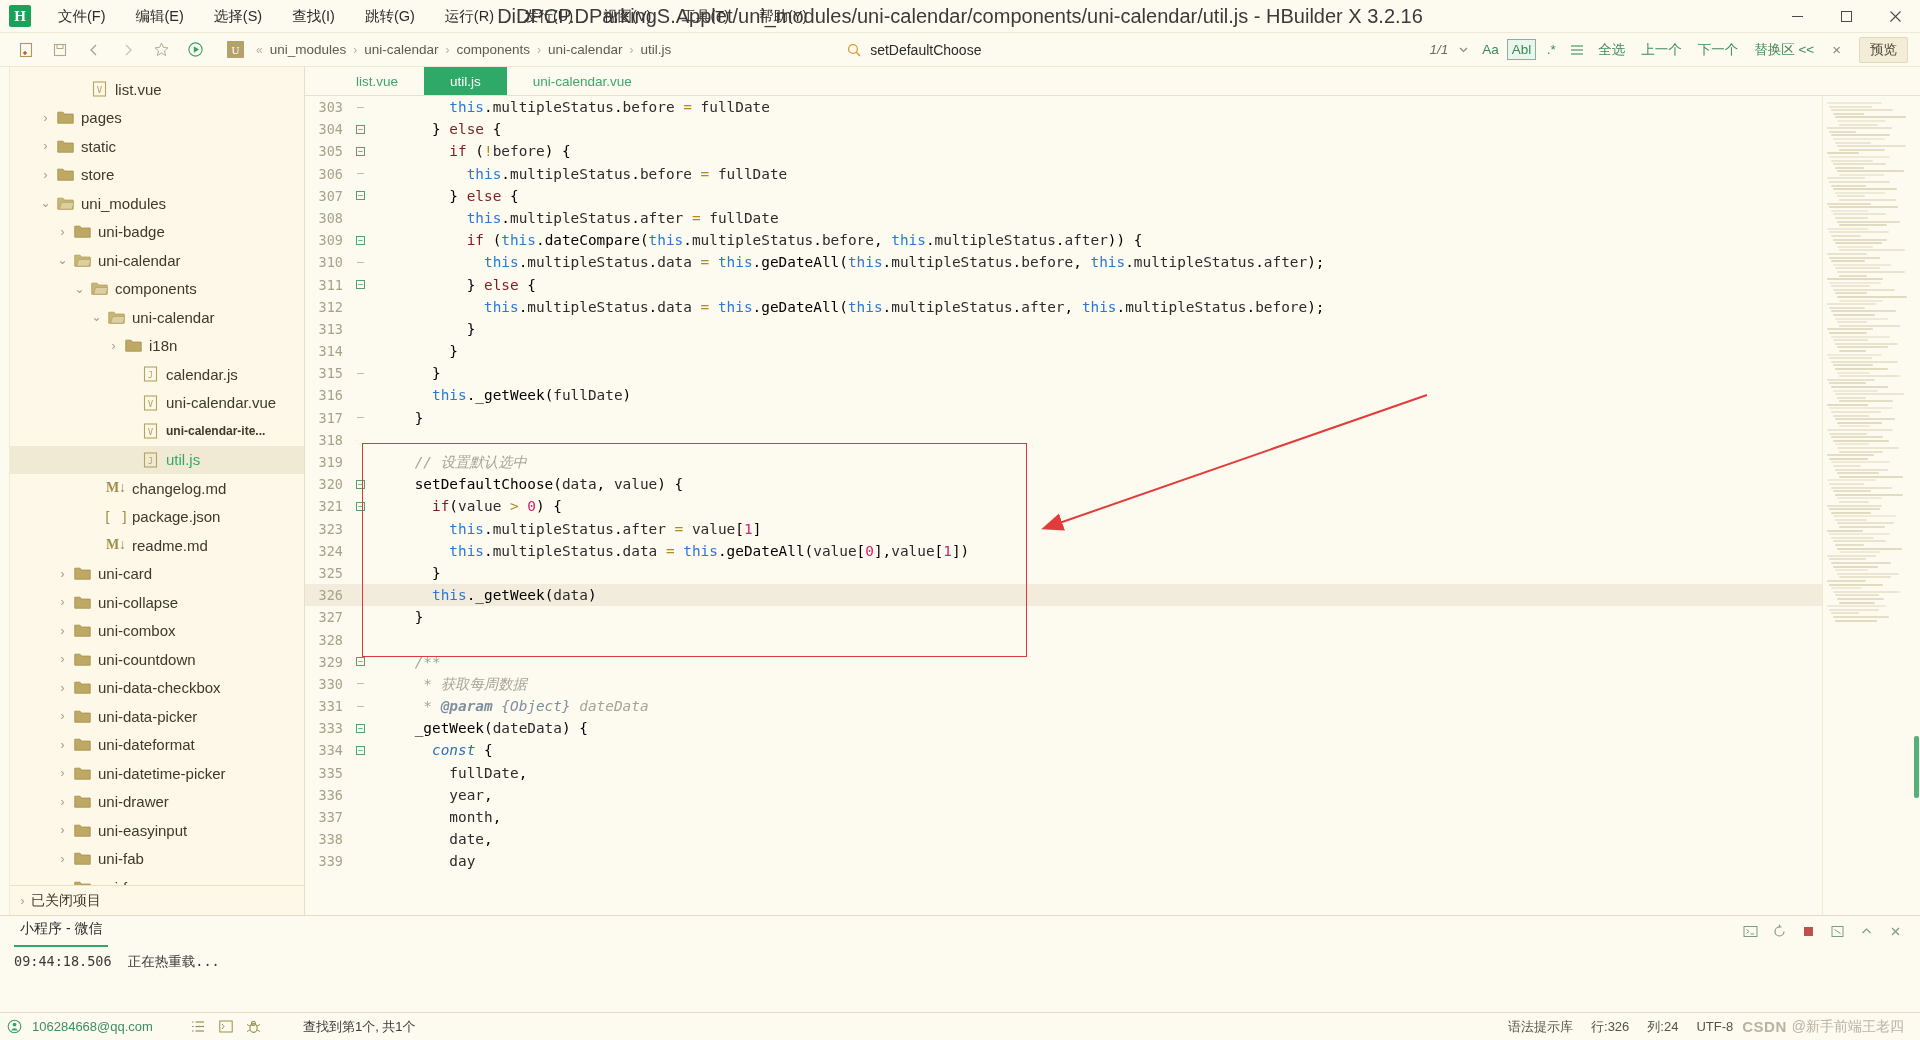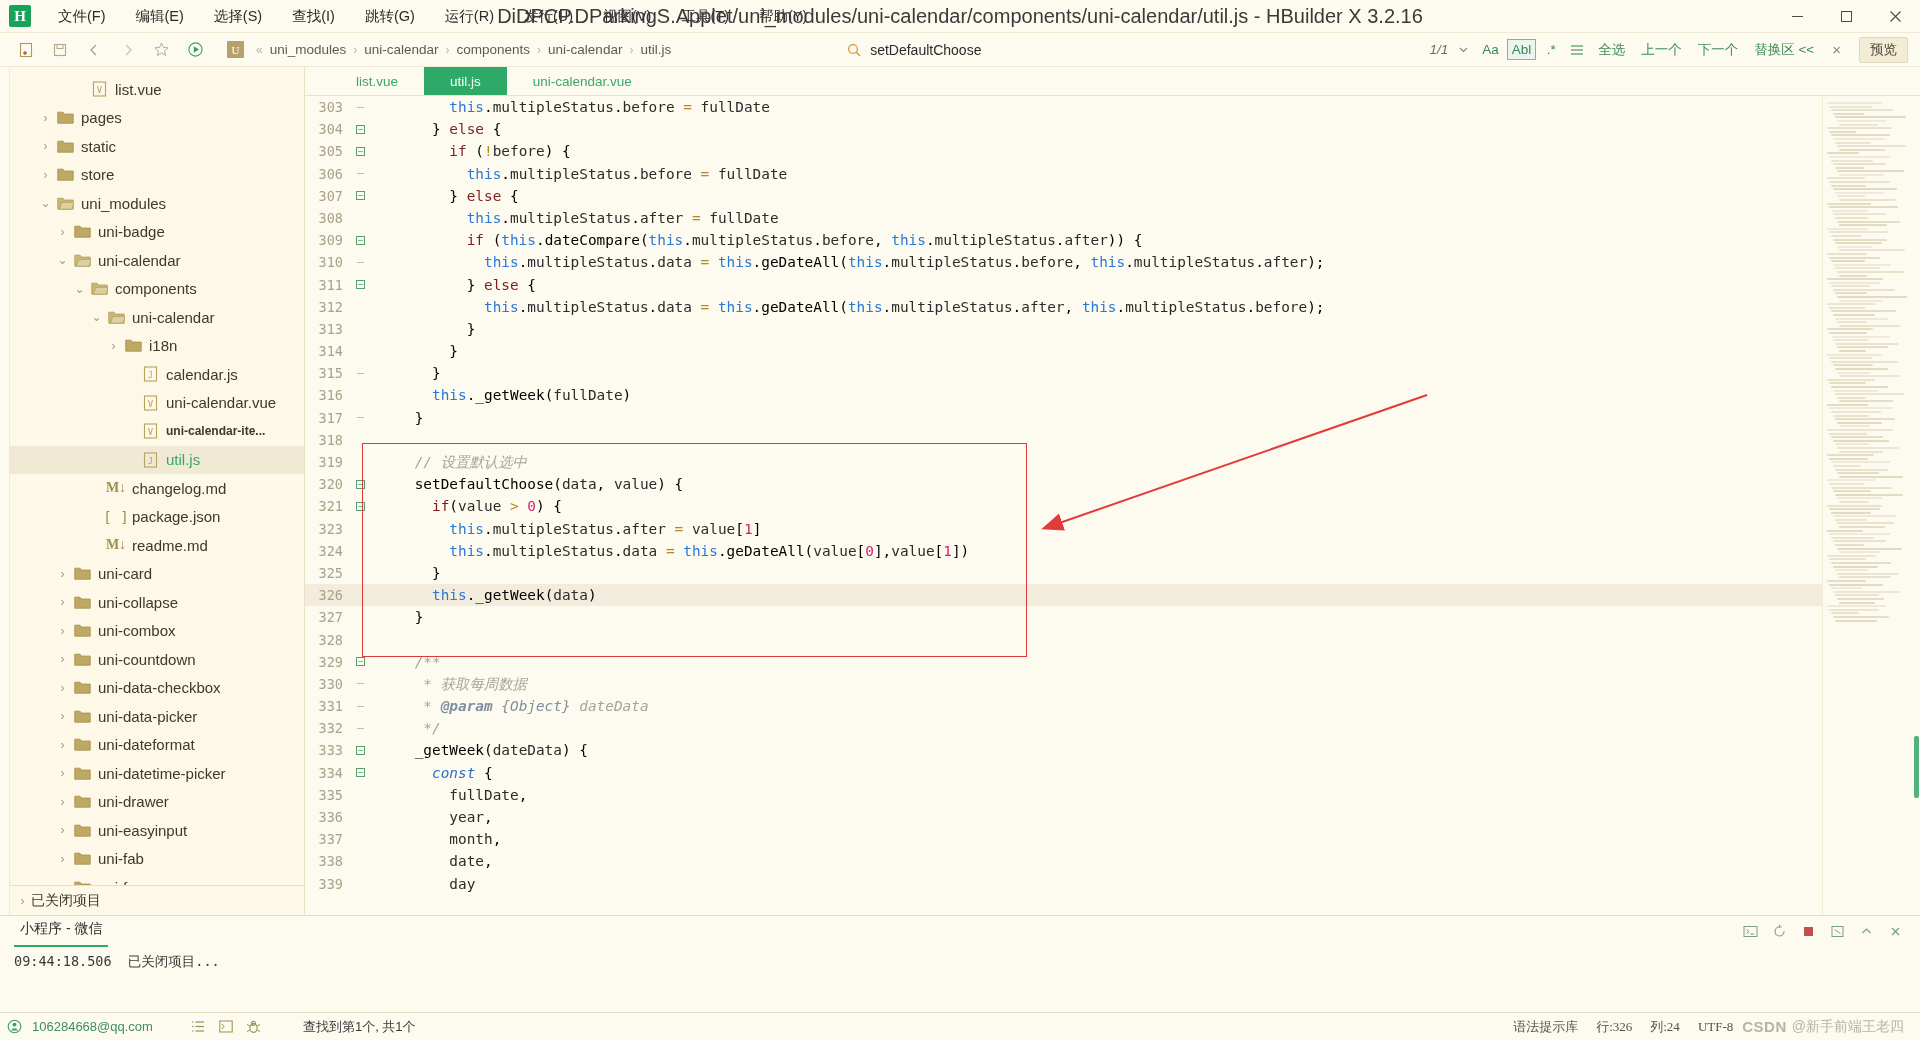--- a/index.html
+++ b/index.html
@@ -277,21 +277,21 @@
     background: #fdfaef;
     border-top: 1px solid #e4dcc0;
     display: flex; align-items: center;
     font-size: 13px; color: #55524a;
   }
   .sb-ico {
     width: 28px; height: 100%;
     display: flex; align-items: center; justify-content: center;
     color: #38a165;
   }
-  .sb-item { padding: 0 9px; white-space: nowrap; font-family: Liberation Serif, serif; }
+  .sb-item { padding: 0 9px; white-space: nowrap; }
   .sb-mail { color: #3e8f5f; padding: 0 12px 0 4px; }
   .sb-group { display: flex; align-items: center; gap: 2px; margin-left: 20px; }
   .sb-g-ico {
     width: 26px; height: 22px;
     display: flex; align-items: center; justify-content: center;
     color: #97914f;
   }
   .sb-found { margin-left: 36px; color: #3a3a3a; }
   .sb-right { margin-left: auto; display: flex; align-items: center; padding-right: 6px; }
   .watermark {
@@ -733,21 +733,20 @@
               <div class="cl"><span class="ln">321</span><span class="fold"><span class="box">−</span></span><span class="code-text">      <span class="t-kw">if</span>(<span class="t-plain">value</span> <span class="t-op">&gt;</span> <span class="t-num">0</span>) {</span></div>
               <div class="cl"><span class="ln">323</span><span class="fold"></span><span class="code-text">        <span class="t-this">this</span>.<span class="t-plain">multipleStatus</span>.<span class="t-plain">after</span> <span class="t-op">=</span> <span class="t-plain">value</span>[<span class="t-num">1</span>]</span></div>
               <div class="cl"><span class="ln">324</span><span class="fold"></span><span class="code-text">        <span class="t-this">this</span>.<span class="t-plain">multipleStatus</span>.<span class="t-plain">data</span> <span class="t-op">=</span> <span class="t-this">this</span>.<span class="t-fn">geDateAll</span>(<span class="t-plain">value</span>[<span class="t-num">0</span>],<span class="t-plain">value</span>[<span class="t-num">1</span>])</span></div>
               <div class="cl"><span class="ln">325</span><span class="fold"></span><span class="code-text">      }</span></div>
               <div class="cl current"><span class="ln">326</span><span class="fold"></span><span class="code-text">      <span class="t-this">this</span>.<span class="t-fn">_getWeek</span>(<span class="t-plain">data</span>)</span></div>
               <div class="cl"><span class="ln">327</span><span class="fold"></span><span class="code-text">    }</span></div>
               <div class="cl"><span class="ln">328</span><span class="fold"></span><span class="code-text"></span></div>
               <div class="cl"><span class="ln">329</span><span class="fold"><span class="box">−</span></span><span class="code-text"><span class="t-doc">    /**</span></span></div>
               <div class="cl"><span class="ln">330</span><span class="fold"><span class="dash"></span></span><span class="code-text"><span class="t-doc">     * 获取每周数据</span></span></div>
               <div class="cl"><span class="ln">331</span><span class="fold"><span class="dash"></span></span><span class="code-text"><span class="t-doc">     * </span><span class="t-docp" style="font-weight:bold">@param</span><span class="t-docp"> {Object}</span><span class="t-doc"> dateData</span></span></div>
-              <div class="cl"><span class="ln">332</span><span class="fold"><span class="dash"></span></span><span class="code-text"><span class="t-doc">     */</span></span></div>
               <div class="cl"><span class="ln">333</span><span class="fold"><span class="box">−</span></span><span class="code-text">    <span class="t-fn">_getWeek</span>(<span class="t-plain">dateData</span>) {</span></div>
               <div class="cl"><span class="ln">334</span><span class="fold"><span class="box">−</span></span><span class="code-text">      <span class="t-kw2">const</span> {</span></div>
               <div class="cl"><span class="ln">335</span><span class="fold"></span><span class="code-text">        <span class="t-plain">fullDate</span>,</span></div>
               <div class="cl"><span class="ln">336</span><span class="fold"></span><span class="code-text">        <span class="t-plain">year</span>,</span></div>
               <div class="cl"><span class="ln">337</span><span class="fold"></span><span class="code-text">        <span class="t-plain">month</span>,</span></div>
               <div class="cl"><span class="ln">338</span><span class="fold"></span><span class="code-text">        <span class="t-plain">date</span>,</span></div>
               <div class="cl"><span class="ln">339</span><span class="fold"></span><span class="code-text">        <span class="t-plain">day</span></span></div>
             </div>
 
           <div class="anno-box" id="anno-box" style="left: 57px; top: 347.2px; width: 665px; height: 213.8px;"></div>
@@ -951,21 +950,21 @@
         </div>
         <div class="c-ico">
           <svg width="15" height="15" viewBox="0 0 15 15">
               <line x1="4" y1="4" x2="11" y2="11" stroke="#7b9f83" stroke-width="1.2"></line>
               <line x1="11" y1="4" x2="4" y2="11" stroke="#7b9f83" stroke-width="1.2"></line>
             </svg>
         </div>
       </div>
     </div>
     <div class="console-body">
-      <div class="console-line">09:44:18.506  已关闭项目...</div>
+      <div class="console-line">09:44:18.506  正在热重载...</div>
     </div>
   </div>
 
   <div class="statusbar">
     <div class="sb-ico">
       <svg width="15" height="15" viewBox="0 0 15 15">
           <circle cx="7.5" cy="7.5" r="6.3" fill="none" stroke="#38a165" stroke-width="1.1"></circle>
           <circle cx="7.5" cy="5.6" r="1.9" fill="#38a165"></circle>
           <path d="M4.2,11.5 A3.6,3.6 0 0 1 10.8,11.5" fill="#38a165"></path>
         </svg>

